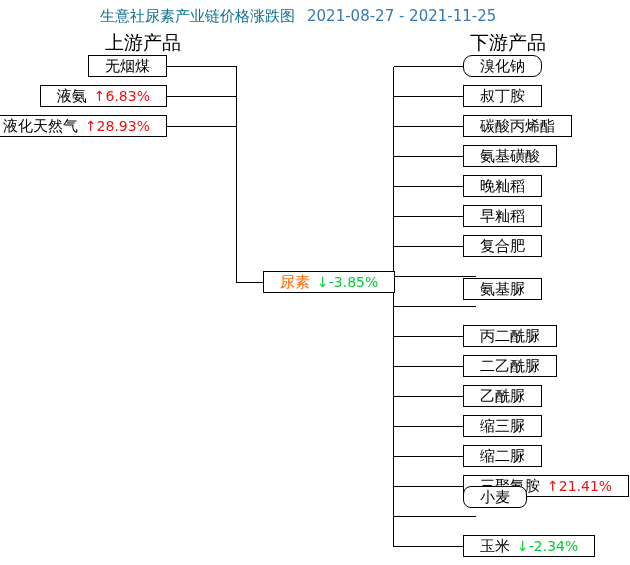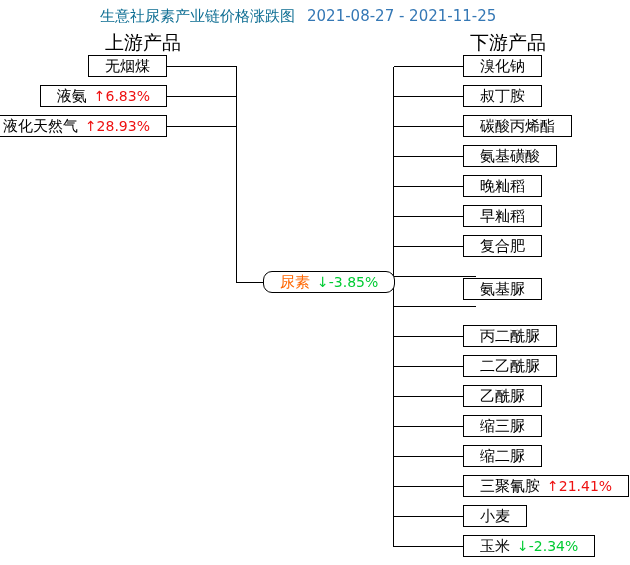--- a/index.html
+++ b/index.html
@@ -29,21 +29,21 @@
     height:22px;box-sizing:border-box;
     border:1px solid var(--line-color);
     background:#fff;
     display:inline-flex;align-items:center;justify-content:center;
     padding:0 16px;white-space:nowrap;
     font-size:15px;color:#000;line-height:20px;
   }
   .node .pct{font-size:14px;margin-left:7px;letter-spacing:0px;}
   .pct.up{color:var(--up-color);}
   .pct.down{color:var(--down-color);}
-  .node.center-node{min-width:104px;border-radius:9px;}
+  .node.center-node{min-width:104px;}
   .node.center-node .nm{color:var(--center-name-color);}
 </style>
 </head>
 <body>
 
 <div id="app">
   <div class="title">
     <span class="t-main">生意社尿素产业链价格涨跌图</span><span class="t-date">2021-08-27 - 2021-11-25</span>
   </div>
   <div class="col-label" id="upstream-label">上游产品</div>
@@ -78,21 +78,21 @@
 
   </div>
     <div class="node" style="right: 463px; top: 85px;">
     <span class="nm">液氨</span>
     <span class="pct up">↑6.83%</span>
   </div>
     <div class="node" style="right: 463px; top: 115px;">
     <span class="nm">液化天然气</span>
     <span class="pct up">↑28.93%</span>
   </div>
-    <div class="node" style="left: 463px; top: 55px;">
+    <div class="node" style="left: 463px; top: 55px; border-radius: 9px;">
     <span class="nm">溴化钠</span>
 
   </div>
     <div class="node" style="left: 463px; top: 85px;">
     <span class="nm">叔丁胺</span>
 
   </div>
     <div class="node" style="left: 463px; top: 115px;">
     <span class="nm">碳酸丙烯酯</span>
 
@@ -134,21 +134,21 @@
 
   </div>
     <div class="node" style="left: 463px; top: 445px;">
     <span class="nm">缩二脲</span>
 
   </div>
     <div class="node" style="left: 463px; top: 475px;">
     <span class="nm">三聚氰胺</span>
     <span class="pct up">↑21.41%</span>
   </div>
-    <div class="node" style="left: 463px; top: 505px;">
+    <div class="node" style="left: 463px; top: 486px; border-radius: 8px;">
     <span class="nm">小麦</span>
 
   </div>
     <div class="node" style="left: 463px; top: 535px;">
     <span class="nm">玉米</span>
     <span class="pct down">↓-2.34%</span>
   </div>
     <div class="node center-node" style="left: 263px; top: 271px;">
     <span class="nm">尿素</span>
     <span class="pct down">↓-3.85%</span>

